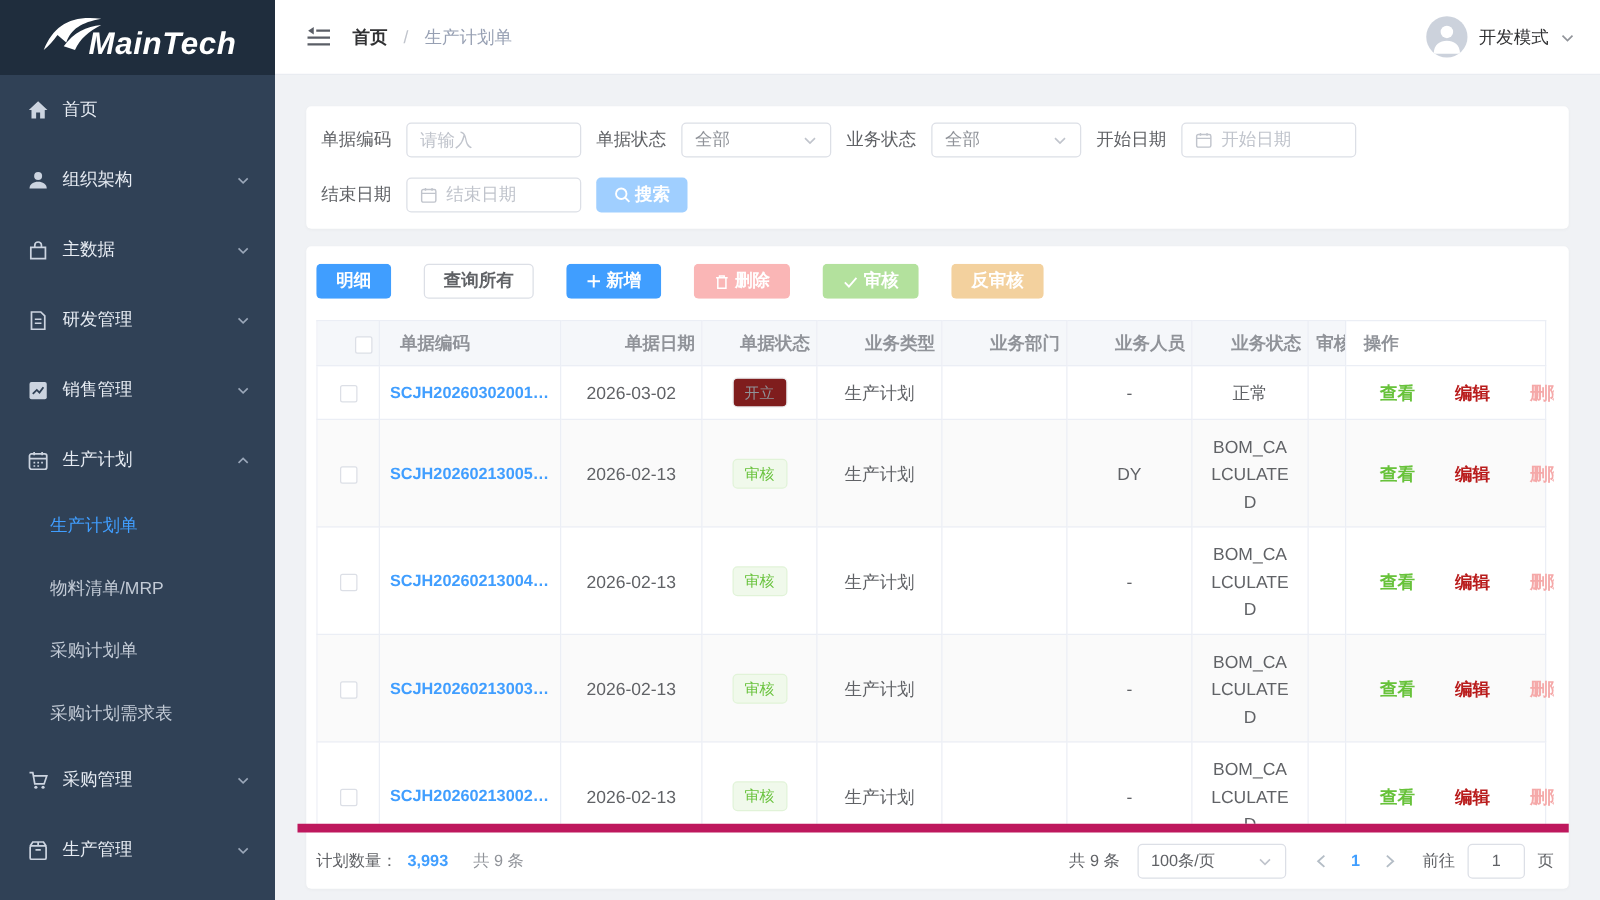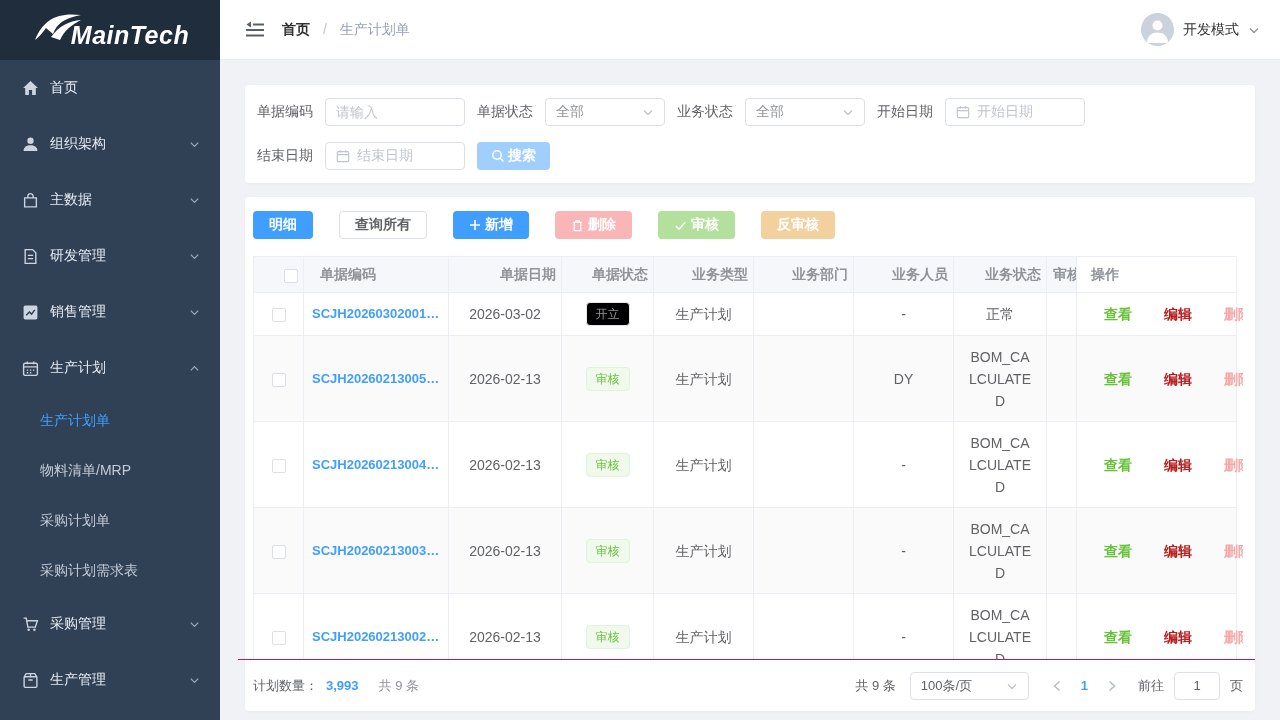--- a/index.html
+++ b/index.html
@@ -67,25 +67,25 @@
   td.code-cell { padding:6px 4px 6px 8px; }
   .code-link { color:#409eff; font-weight:bold; font-size:13px; white-space:nowrap; display:block; overflow:hidden; text-decoration:none; cursor:pointer; }
   th.col-audit { padding:0 0 0 6px; text-align:left; overflow:hidden; white-space:nowrap; }
   td.audit {}
   th.col-ops { background:#fff; text-align:left; padding-left:14px; }
   td.ops { text-align:left; padding-left:14px; white-space:nowrap; }
   .op { font-weight:bold; text-decoration:none; cursor:pointer; margin-right:19px;margin-left:13px; }
   .op-view { color:#67c23a; } .op-edit { color:#b91c1c; } .op-del { color:#f5a8a8; }
   .cb { display:inline-block; width:14px; height:14px; border:1px solid #dcdfe6; border-radius:2px; background:#fff; vertical-align:middle; cursor:pointer; }
   .tag { display:inline-block; height:24px; line-height:22px; padding:0 9px; border-radius:4px; font-size:12px; border:1px solid; }
-  .tag-info { background:#000000; border-color:#e9e9eb; color:#909399; }
+  .tag-info { background:#7f1d1d; border-color:#e9e9eb; color:#909399; }
   .tag-success { background:#f0f9eb; border-color:#e1f3d8; color:#67c23a; }
   td.bs { padding:6px 15px; }
 
-  .card-footer { margin:0 -12px 0 -15px; padding:0 12px 0 15px; border-top:1px solid #be185d; height:52px; display:flex; align-items:center; font-size:13px; flex-shrink:0; }
+  .card-footer { margin:0 -12px 0 -15px; padding:0 12px 0 15px; border-top:7px solid #be185d; height:52px; display:flex; align-items:center; font-size:13px; flex-shrink:0; }
   .pc-label { color:#606266; }
   .pc-value { color:#409eff; font-weight:bold; margin:0 6px 0 8px; }
   .pc-total { color:#909399; margin-left:14px; }
   .pager { margin-left:auto; display:flex; align-items:center; color:#606266; }
   .pg-total { margin-right:14px; }
   .pg-size { width:119px; height:28px; border:1px solid #dcdfe6; border-radius:4px; display:flex; align-items:center; justify-content:space-between; padding:0 10px; color:#606266; cursor:pointer; margin-right:16px; }
   .pg-arrow { width:24px; height:28px; display:flex; align-items:center; justify-content:center; cursor:pointer; }
   .pg-num { color:#409eff; font-weight:bold; margin:0 12px; }
   .pg-goto { margin:0 10px 0 14px; color:#606266; }
   .pg-input { width:46px; height:28px; border:1px solid #dcdfe6; border-radius:4px; text-align:center; font-size:13px; color:#606266; outline:none; font-family:inherit; }

